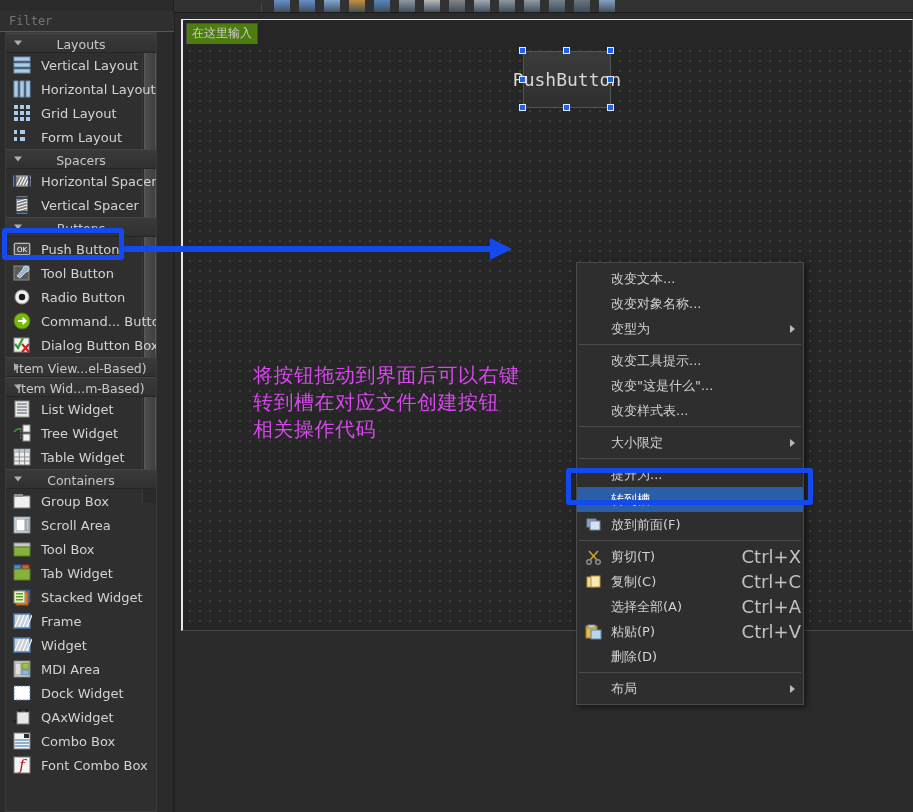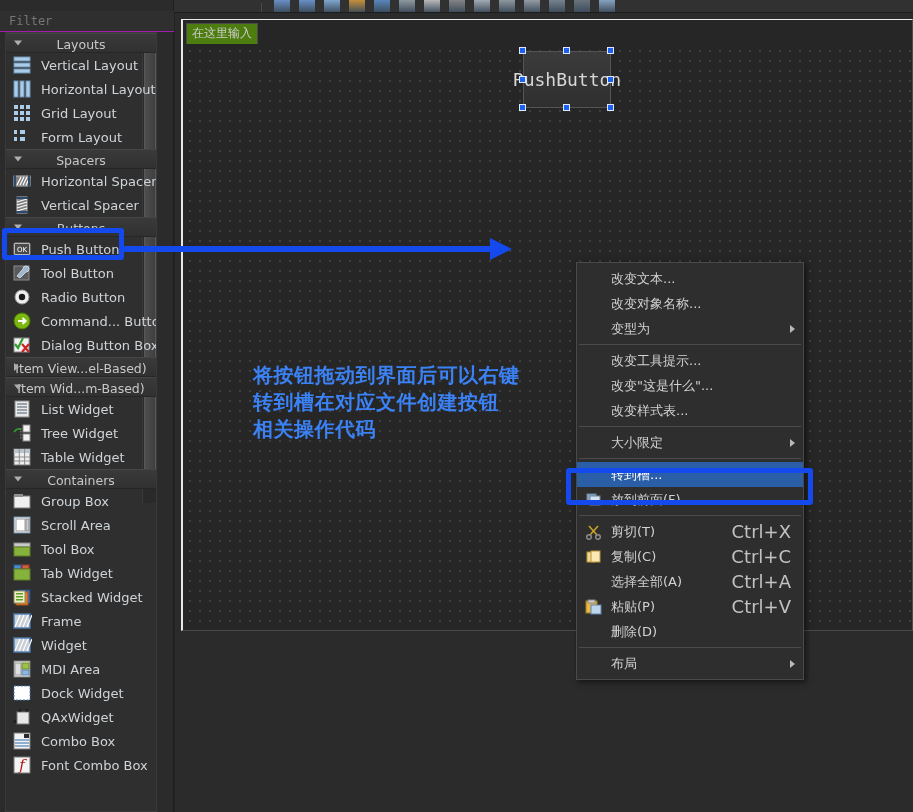--- a/index.html
+++ b/index.html
@@ -173,21 +173,21 @@
   .ctxmenu {
     position: absolute; left: 576px; top: 262px; width: 228px;
     background: #2e2e2e;
     border: 1px solid #4a4a4a;
     padding: 3px 0 3px 0;
     box-shadow: 2px 2px 6px rgba(0,0,0,.55);
   }
   .mi {
     position: relative; height: 25px; display: flex; align-items: center;
     color: #d2d2d2; font-size: 13px;
-    padding-left: 34px; padding-right: 12px;
+    padding-left: 34px; padding-right: 2px;
   }
   .mi.sel { background: #2a5fa8; color: #ffffff; }
   .mi .shortcut {
     margin-left: auto; color: #c2c2c2; font-size: 18px;
     font-family: "DejaVu Sans", sans-serif;
   }
   .mi .submenu-arrow {
     position: absolute; right: 8px; top: 50%; transform: translateY(-50%);
     width: 0; height: 0;
     border-top: 4px solid transparent; border-bottom: 4px solid transparent;
@@ -535,21 +535,21 @@
         <div class="handle" style="left:336px;  top:60px;"></div>
         <div class="handle" style="left:380px; top:60px;"></div>
         <div class="handle" style="left:424px;  top:60px;"></div>
       </div>
     </div>
   </div>
 
   <div class="arrow-line"></div>
   <div class="arrow-head"></div>
 
-  <div class="ann-text" id="ann-text" style="color: #3b82f6; font-weight: bold;"><div>将按钮拖动到界面后可以右键</div><div>转到槽在对应文件创建按钮</div><div>相关操作代码</div></div>
+  <div class="ann-text" id="ann-text" style="color: #d946ef;"><div>将按钮拖动到界面后可以右键</div><div>转到槽在对应文件创建按钮</div><div>相关操作代码</div></div>
 
   <div class="ctxmenu" id="ctxmenu">
       <div class="mi">
         <span>改变文本...</span>
       </div>
       <div class="mi">
         <span>改变对象名称...</span>
       </div>
       <div class="mi">
         <span>变型为</span>
@@ -564,20 +564,23 @@
       </div>
       <div class="mi">
         <span>改变样式表...</span>
       </div>
       <div class="msep"></div>
       <div class="mi">
         <span>大小限定</span>
         <span class="submenu-arrow"></span>
       </div>
       <div class="msep"></div>
+      <div class="mi">
+        <span>提升为...</span>
+      </div>
       <div class="mi sel">
         <span>转到槽...</span>
       </div>
       <div class="mi">
         <span class="micon"><svg width="17" height="16" viewBox="0 0 17 16">
             <rect x="2" y="2" width="9" height="8" fill="#8fa7c4" stroke="#6b84a2"></rect>
             <rect x="5" y="4" width="10" height="9" fill="#d6e2f0" stroke="#6b84a2"></rect>
           </svg></span>
         <span>放到前面(F)</span>
       </div>

